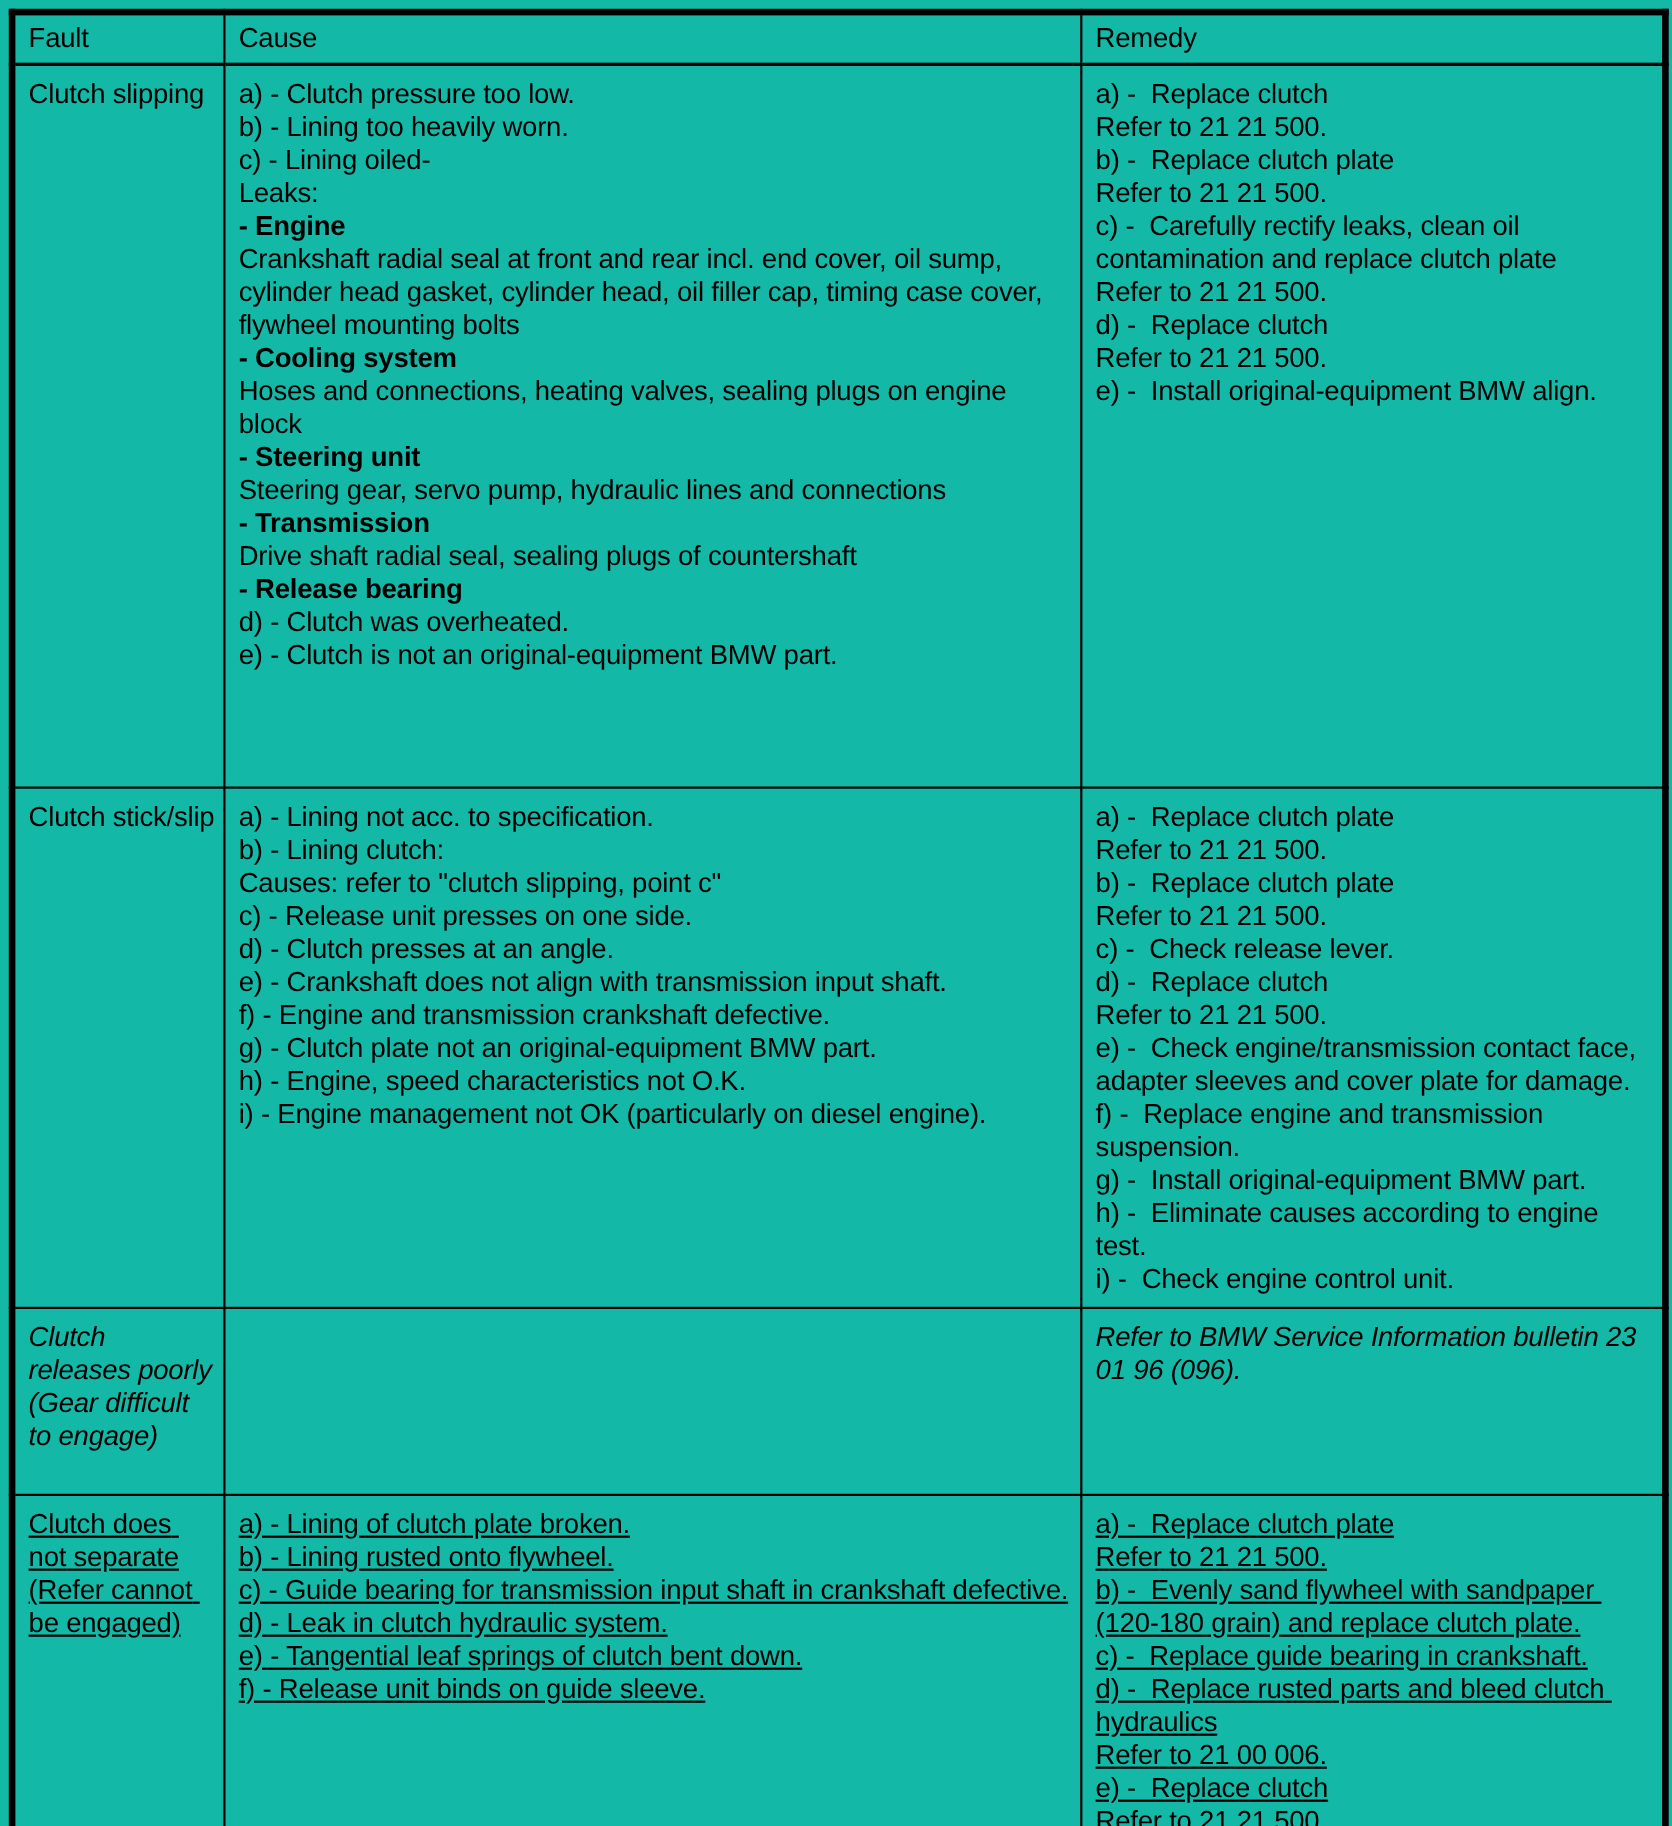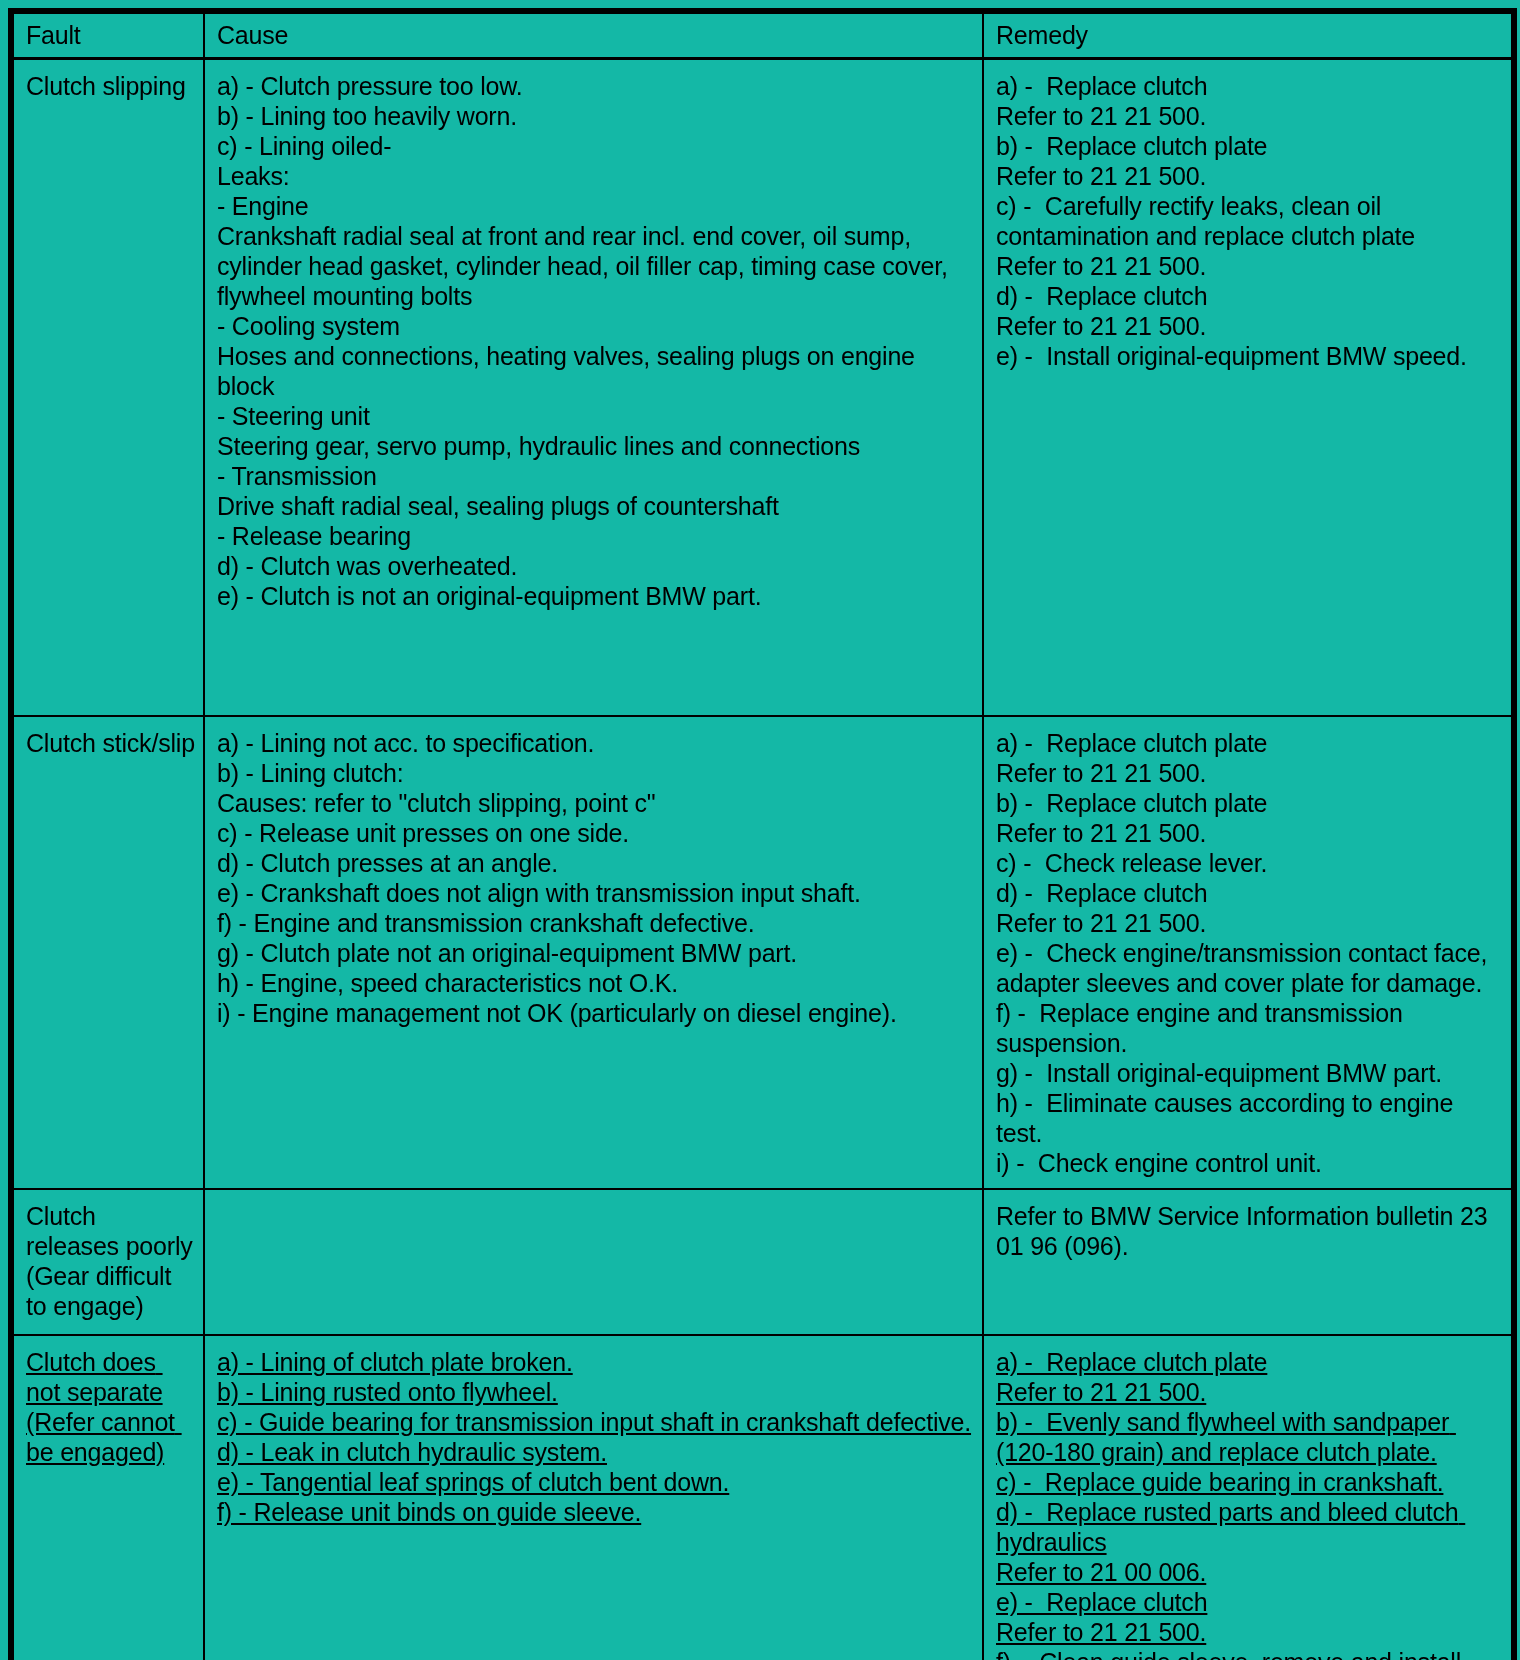--- a/index.html
+++ b/index.html
@@ -40,28 +40,28 @@
     vertical-align: middle;
     padding-top: 4px;
     padding-bottom: 4px;
   }
   col.c-fault  { width: 193px; }
   col.c-cause  { width: 779px; }
   col.c-remedy { width: 531px; }
   tr.hdr  { height: 47px; }
   tr.r1   { height: 658px; }
   tr.r2   { height: 473px; }
-  tr.r3   { height: 146px; }
+  tr.r3   { height: 170px; font-style: italic; }
   tr.r4   { height: 407px; text-decoration: underline; }
   .line {
     white-space: pre-wrap;
     margin: 0;
   }
   .line.bold {
-    font-weight: normal;
+    font-weight: bold;
   }
 </style>
 </head>
 <body>
 
 <div class="page">
   <table class="trouble">
     <colgroup>
       <col class="c-fault">
       <col class="c-cause">
@@ -98,21 +98,21 @@
           </td>
         <td>
             <div class="line">a) -  Replace clutch</div>
             <div class="line">Refer to 21 21 500.</div>
             <div class="line">b) -  Replace clutch plate</div>
             <div class="line">Refer to 21 21 500.</div>
             <div class="line">c) -  Carefully rectify leaks, clean oil contamination and replace clutch plate</div>
             <div class="line">Refer to 21 21 500.</div>
             <div class="line">d) -  Replace clutch</div>
             <div class="line">Refer to 21 21 500.</div>
-            <div class="line">e) -  Install original-equipment BMW speed.</div>
+            <div class="line">e) -  Install original-equipment BMW align.</div>
           </td>
       </tr>
       <tr class="r2">
         <td>
             <div class="line">Clutch stick/slip</div>
           </td>
         <td>
             <div class="line">a) - Lining not acc. to specification.</div>
             <div class="line">b) - Lining clutch:</div>
             <div class="line">Causes: refer to "clutch slipping, point c"</div>

